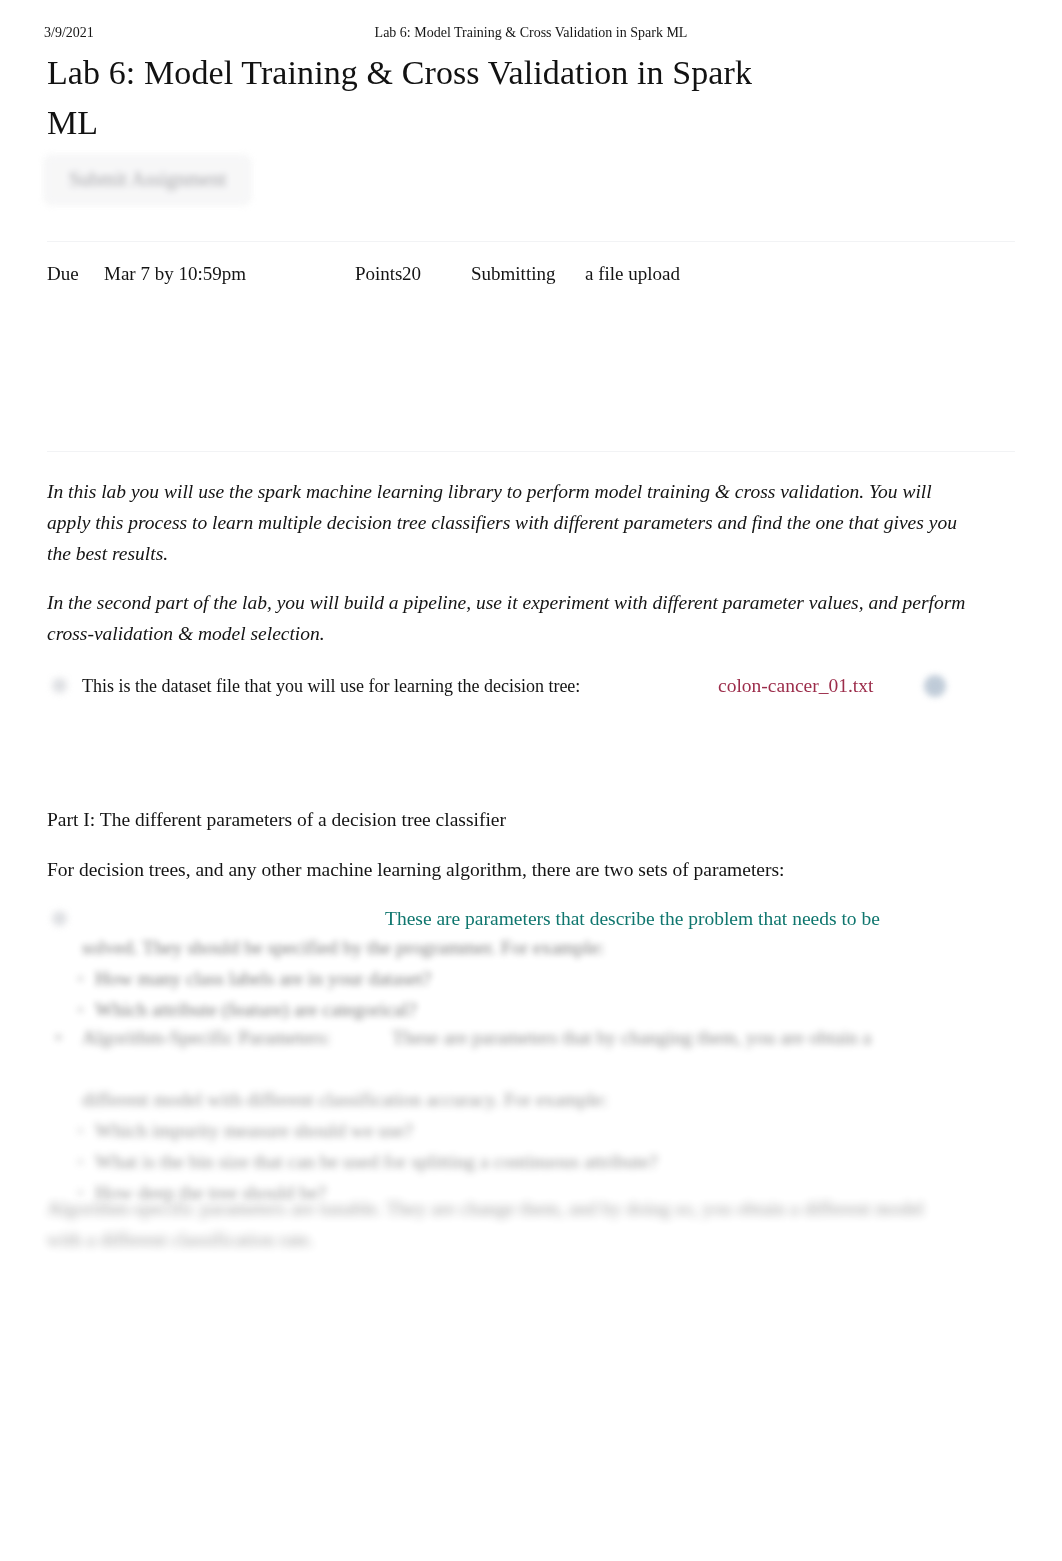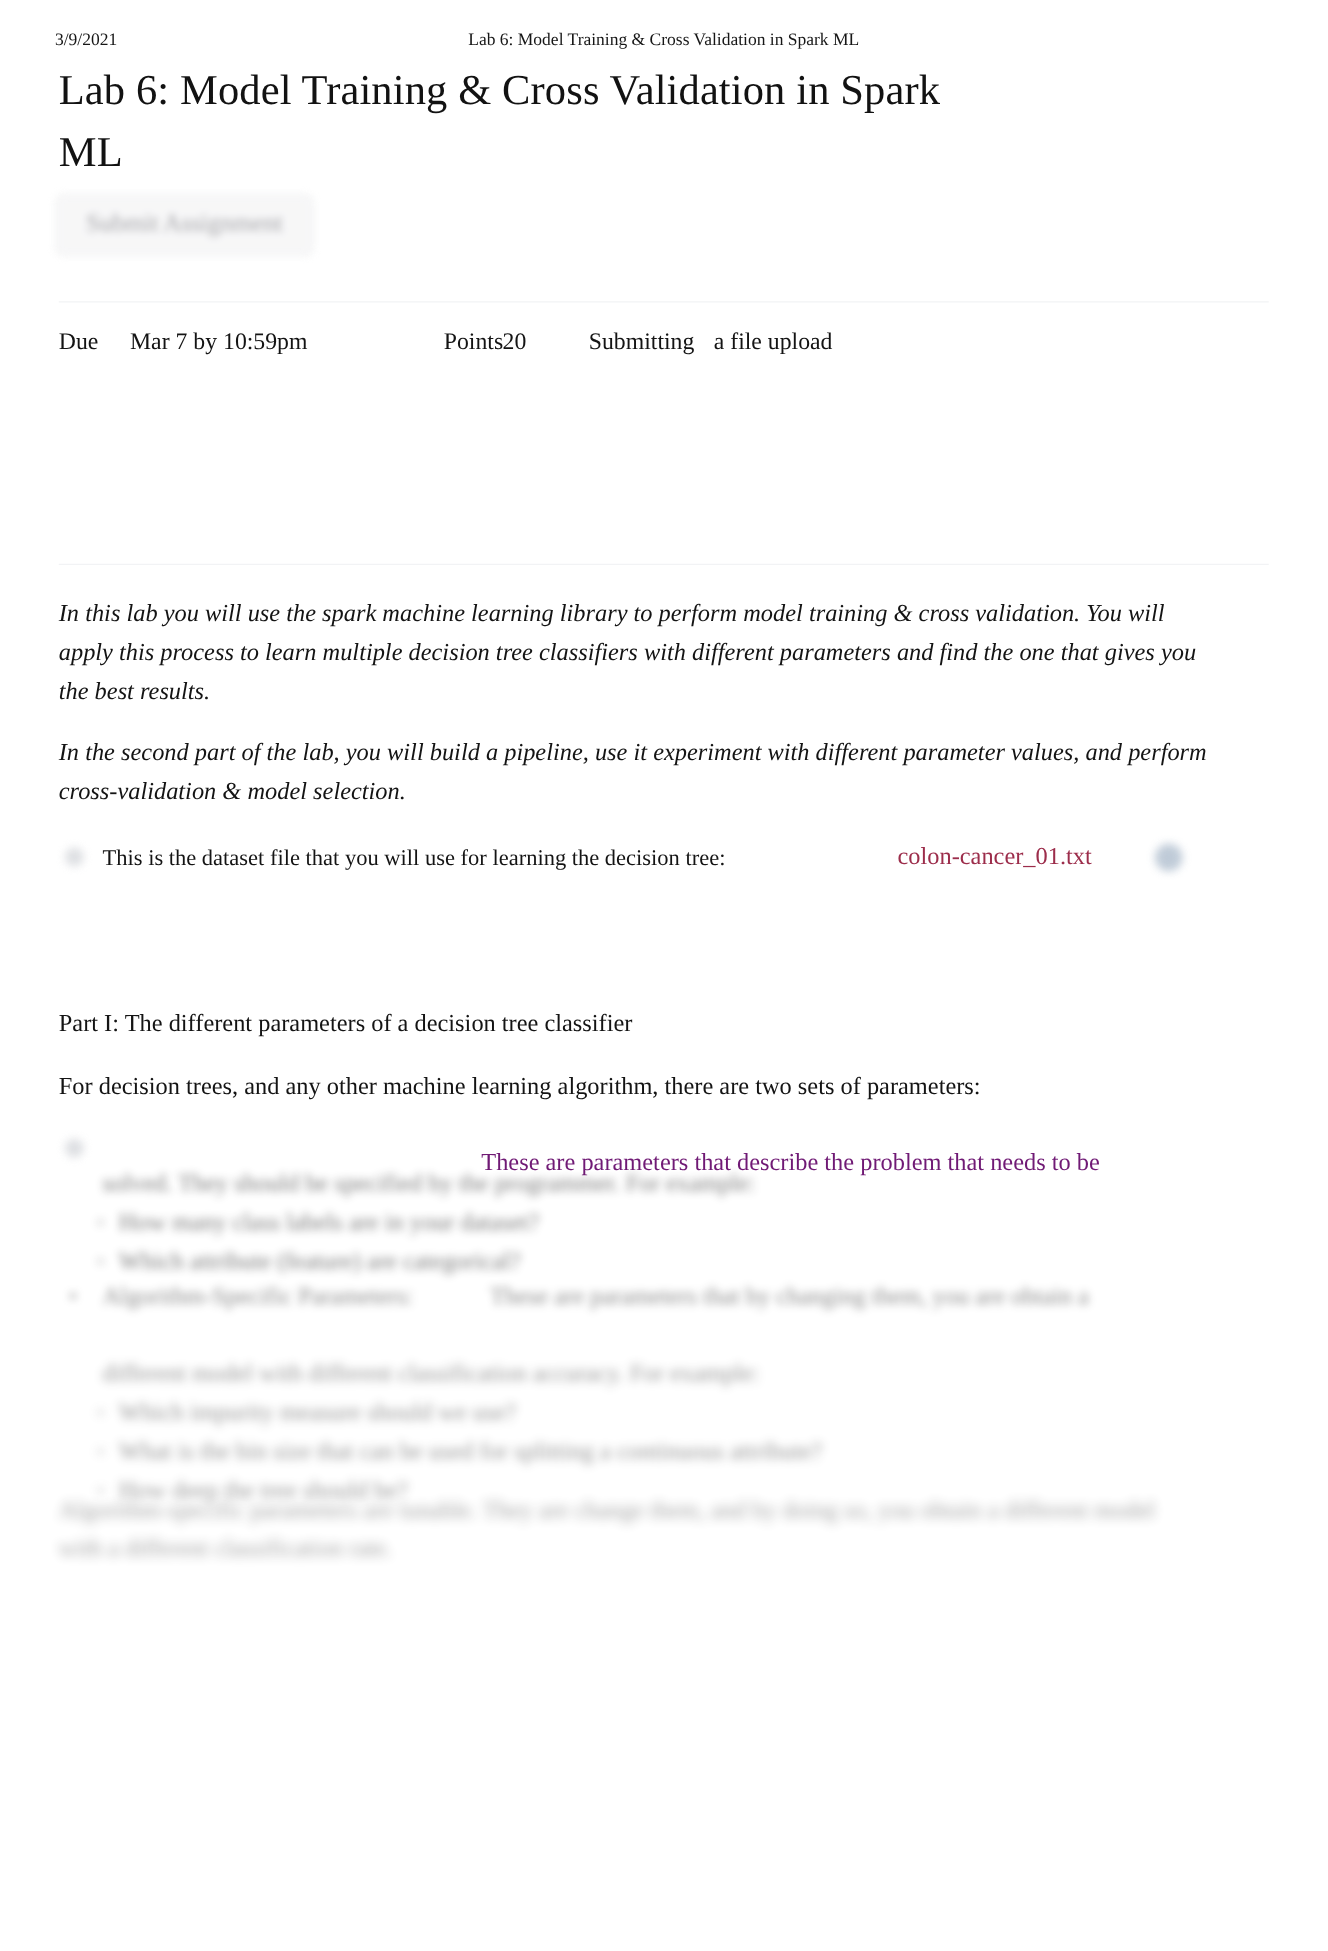--- a/index.html
+++ b/index.html
@@ -103,21 +103,21 @@
     line-height: 30px;
     color: #141414;
     white-space: nowrap;
   }
   .meta-row .cell { position: absolute; top: 0; white-space: nowrap; }
   .meta-row .c-due-label   { left: 0px;   }
   .meta-row .c-due-value   { left: 57px;  }
   .meta-row .c-pts-label   { left: 264px; margin-left: 44px; }
   .meta-row .c-pts-value   { left: 355px; }
   .meta-row .c-sub-label   { left: 424px; }
-  .meta-row .c-sub-value   { left: 524px; }
+  .meta-row .c-sub-value   { left: 538px; }
 
   
   .body-block {
     position: absolute;
     left: 47px;
     top: 476px;
     width: 920px;
   }
   .para {
     font-size: 19.5px;
@@ -213,24 +213,24 @@
     left: 35px;
     top: 0;
     font-size: 19.5px;
     line-height: 31px;
     color: #141414;
     white-space: nowrap;
   }
   .param-def {
     position: absolute;
     left: 338px;
-    top: 12px;
+    top: 0;
     font-size: 19.5px;
     line-height: 31px;
-    color: #701a75;
+    color: #0f766e;
     white-space: nowrap;
   }
 
   
   .blur-zone {
     position: absolute;
     left: 47px;
     width: 930px;
     color: #2a2a2a;
     font-size: 19.5px;

